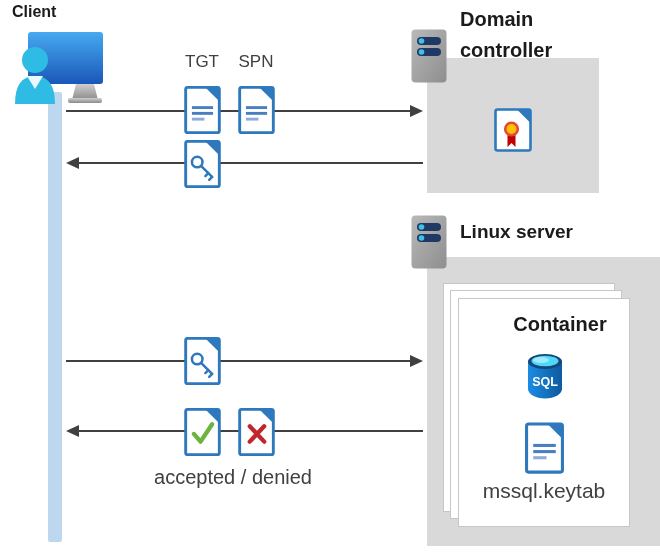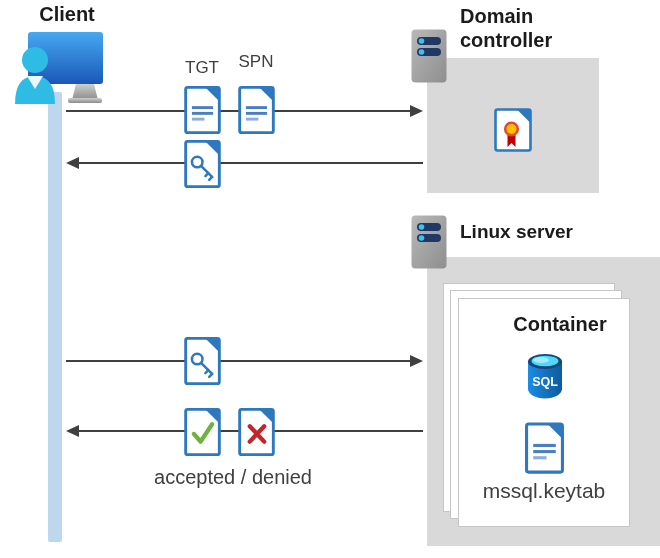--- a/index.html
+++ b/index.html
@@ -2,26 +2,26 @@
 <html><head>
 <meta charset="utf-8">
 <style>
   html,body{margin:0;padding:0;background:#fff;}
   #canvas{
     position:relative;width:660px;height:558px;background:#ffffff;
     font-family:"Liberation Sans",sans-serif;overflow:hidden;
   }
   .abs{position:absolute;}
   .title{font-weight:bold;color:#1b1b1b;}
-  .client-title{left:12px;top:3px;width:110px;text-align:center;font-size:20px;}
-  .dc-title{left:460px;top:4px;width:130px;font-size:20px;line-height:24px;}
+  .client-title{left:12px;top:3px;width:110px;text-align:left;font-size:16px;}
+  .dc-title{left:460px;top:4px;width:130px;font-size:20px;line-height:31px;}
   .linux-title{left:460px;top:221px;width:180px;font-size:19px;}
   .container-title{left:458px;top:313px;width:204px;text-align:center;font-size:20px;}
   .msg-label{color:#3f3f3f;font-size:17px;text-align:center;}
-  .lbl-tgt{left:178px;top:58px;width:48px;}
+  .lbl-tgt{left:178px;top:52px;width:48px;}
   .lbl-spn{left:232px;top:52px;width:48px;}
   .lbl-result{left:133px;top:466px;width:200px;font-size:20px;color:#404040;text-align:center;}
   .lbl-keytab{left:458px;top:479px;width:172px;font-size:21px;color:#404040;text-align:center;}
   .graybox{background:#D9D9D9;}
   .dc-box{left:427px;top:58px;width:172px;height:135px;}
   .linux-box{left:427px;top:257px;width:233px;height:289px;}
   .card{background:#ffffff;border:1.5px solid #C6C6C6;width:172px;height:229px;box-sizing:border-box;}
   .card-back{left:443px;top:283px;}
   .card-mid{left:450px;top:290px;}
   .card-front{left:458px;top:298px;}

